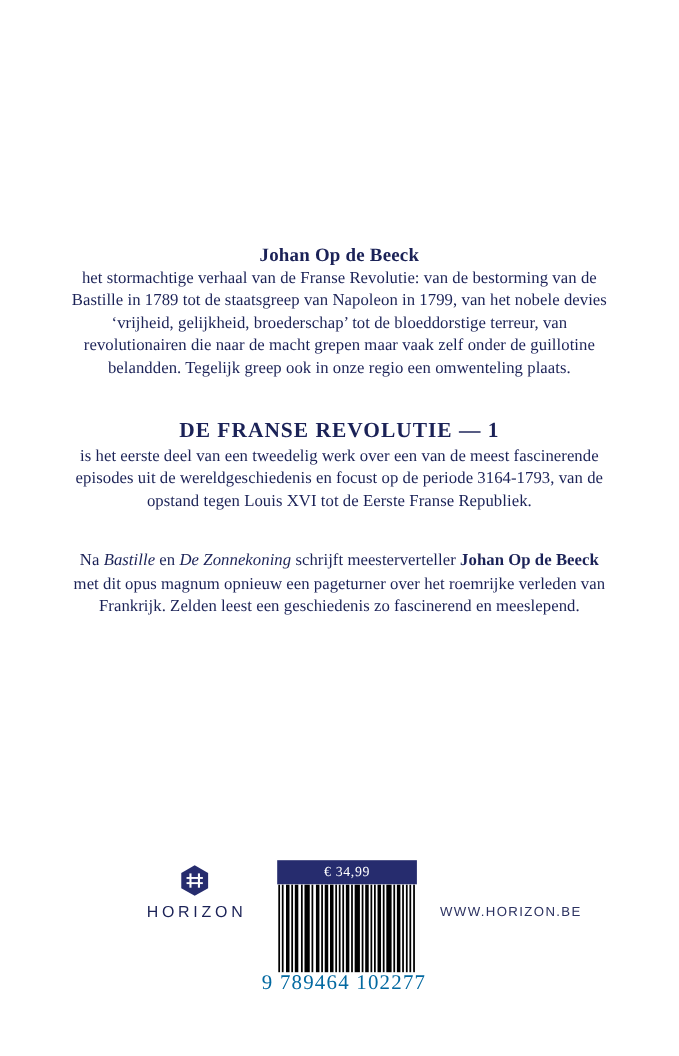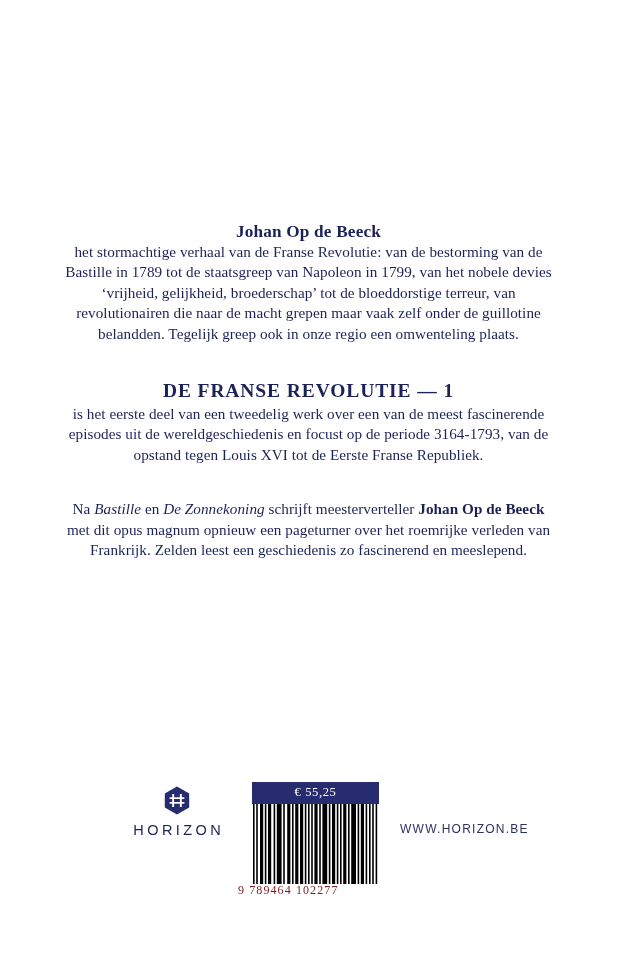--- a/index.html
+++ b/index.html
@@ -128,23 +128,23 @@
     width: 100%;
     display: block;
   }
   .isbn-row {
     position: relative;
     height: 17px;
     margin-top: -1px;
   }
   .isbn-digits {
     font-family: "Liberation Serif", "DejaVu Serif", serif;
-    font-size: 12px;
+    font-size: 19px;
     letter-spacing: 1.1px;
-    color: #7f1d1d;
+    color: #0369a1;
     position: absolute;
     left: -14px;
     top: 0;
     white-space: nowrap;
   }
 
   
   .website {
     position: absolute;
     left: 400px;
@@ -192,21 +192,21 @@
         </svg>
       </div>
       <div class="logo-word">
         <span class="logo-dash"></span>
         <span class="logo-text">HORIZON</span>
         <span class="logo-dash"></span>
       </div>
     </div>
 
     <div class="barcode-block">
-      <div class="price-banner">€ 55,25</div>
+      <div class="price-banner">€ 34,99</div>
       <svg class="bars" viewBox="0 0 127 80" preserveAspectRatio="none">
         <rect x="0" y="0" width="127" height="80" fill="#ffffff"></rect>
         <g fill="#000000">
           <rect x="1" y="0" width="1.6" height="80"></rect>
           <rect x="4.2" y="0" width="1.6" height="80"></rect>
           <rect x="8" y="0" width="3.2" height="80"></rect>
           <rect x="12.8" y="0" width="1.6" height="80"></rect>
           <rect x="16" y="0" width="3.2" height="80"></rect>
           <rect x="21.6" y="0" width="1.6" height="80"></rect>
           <rect x="24.8" y="0" width="4.8" height="80"></rect>

